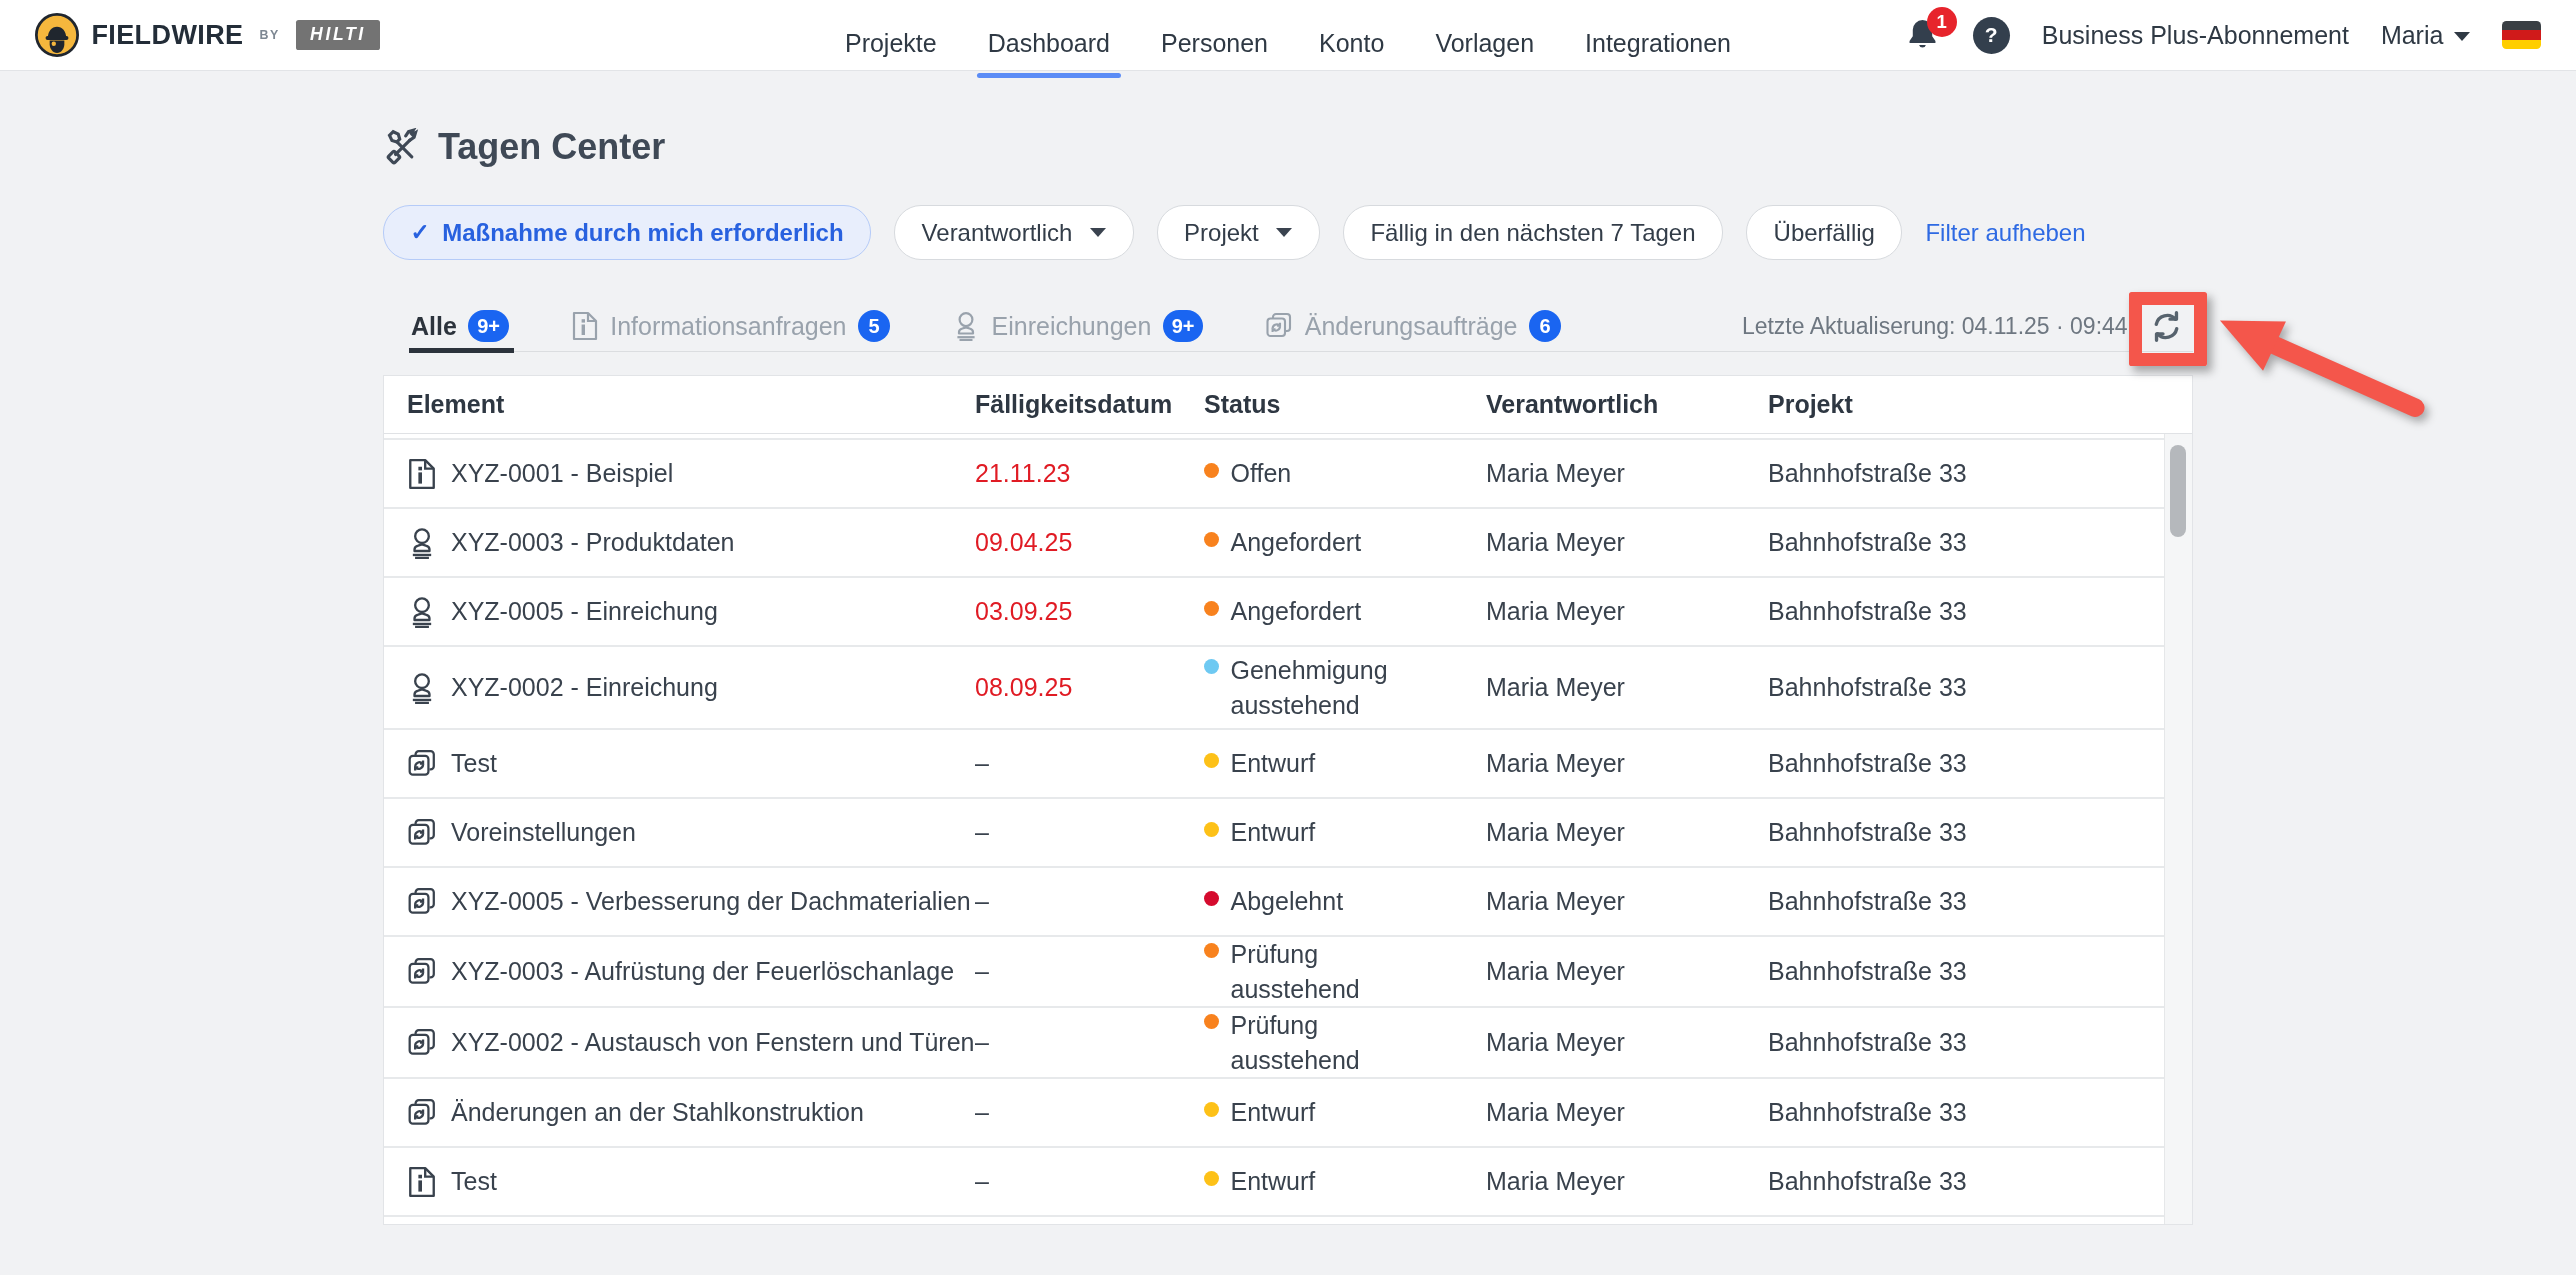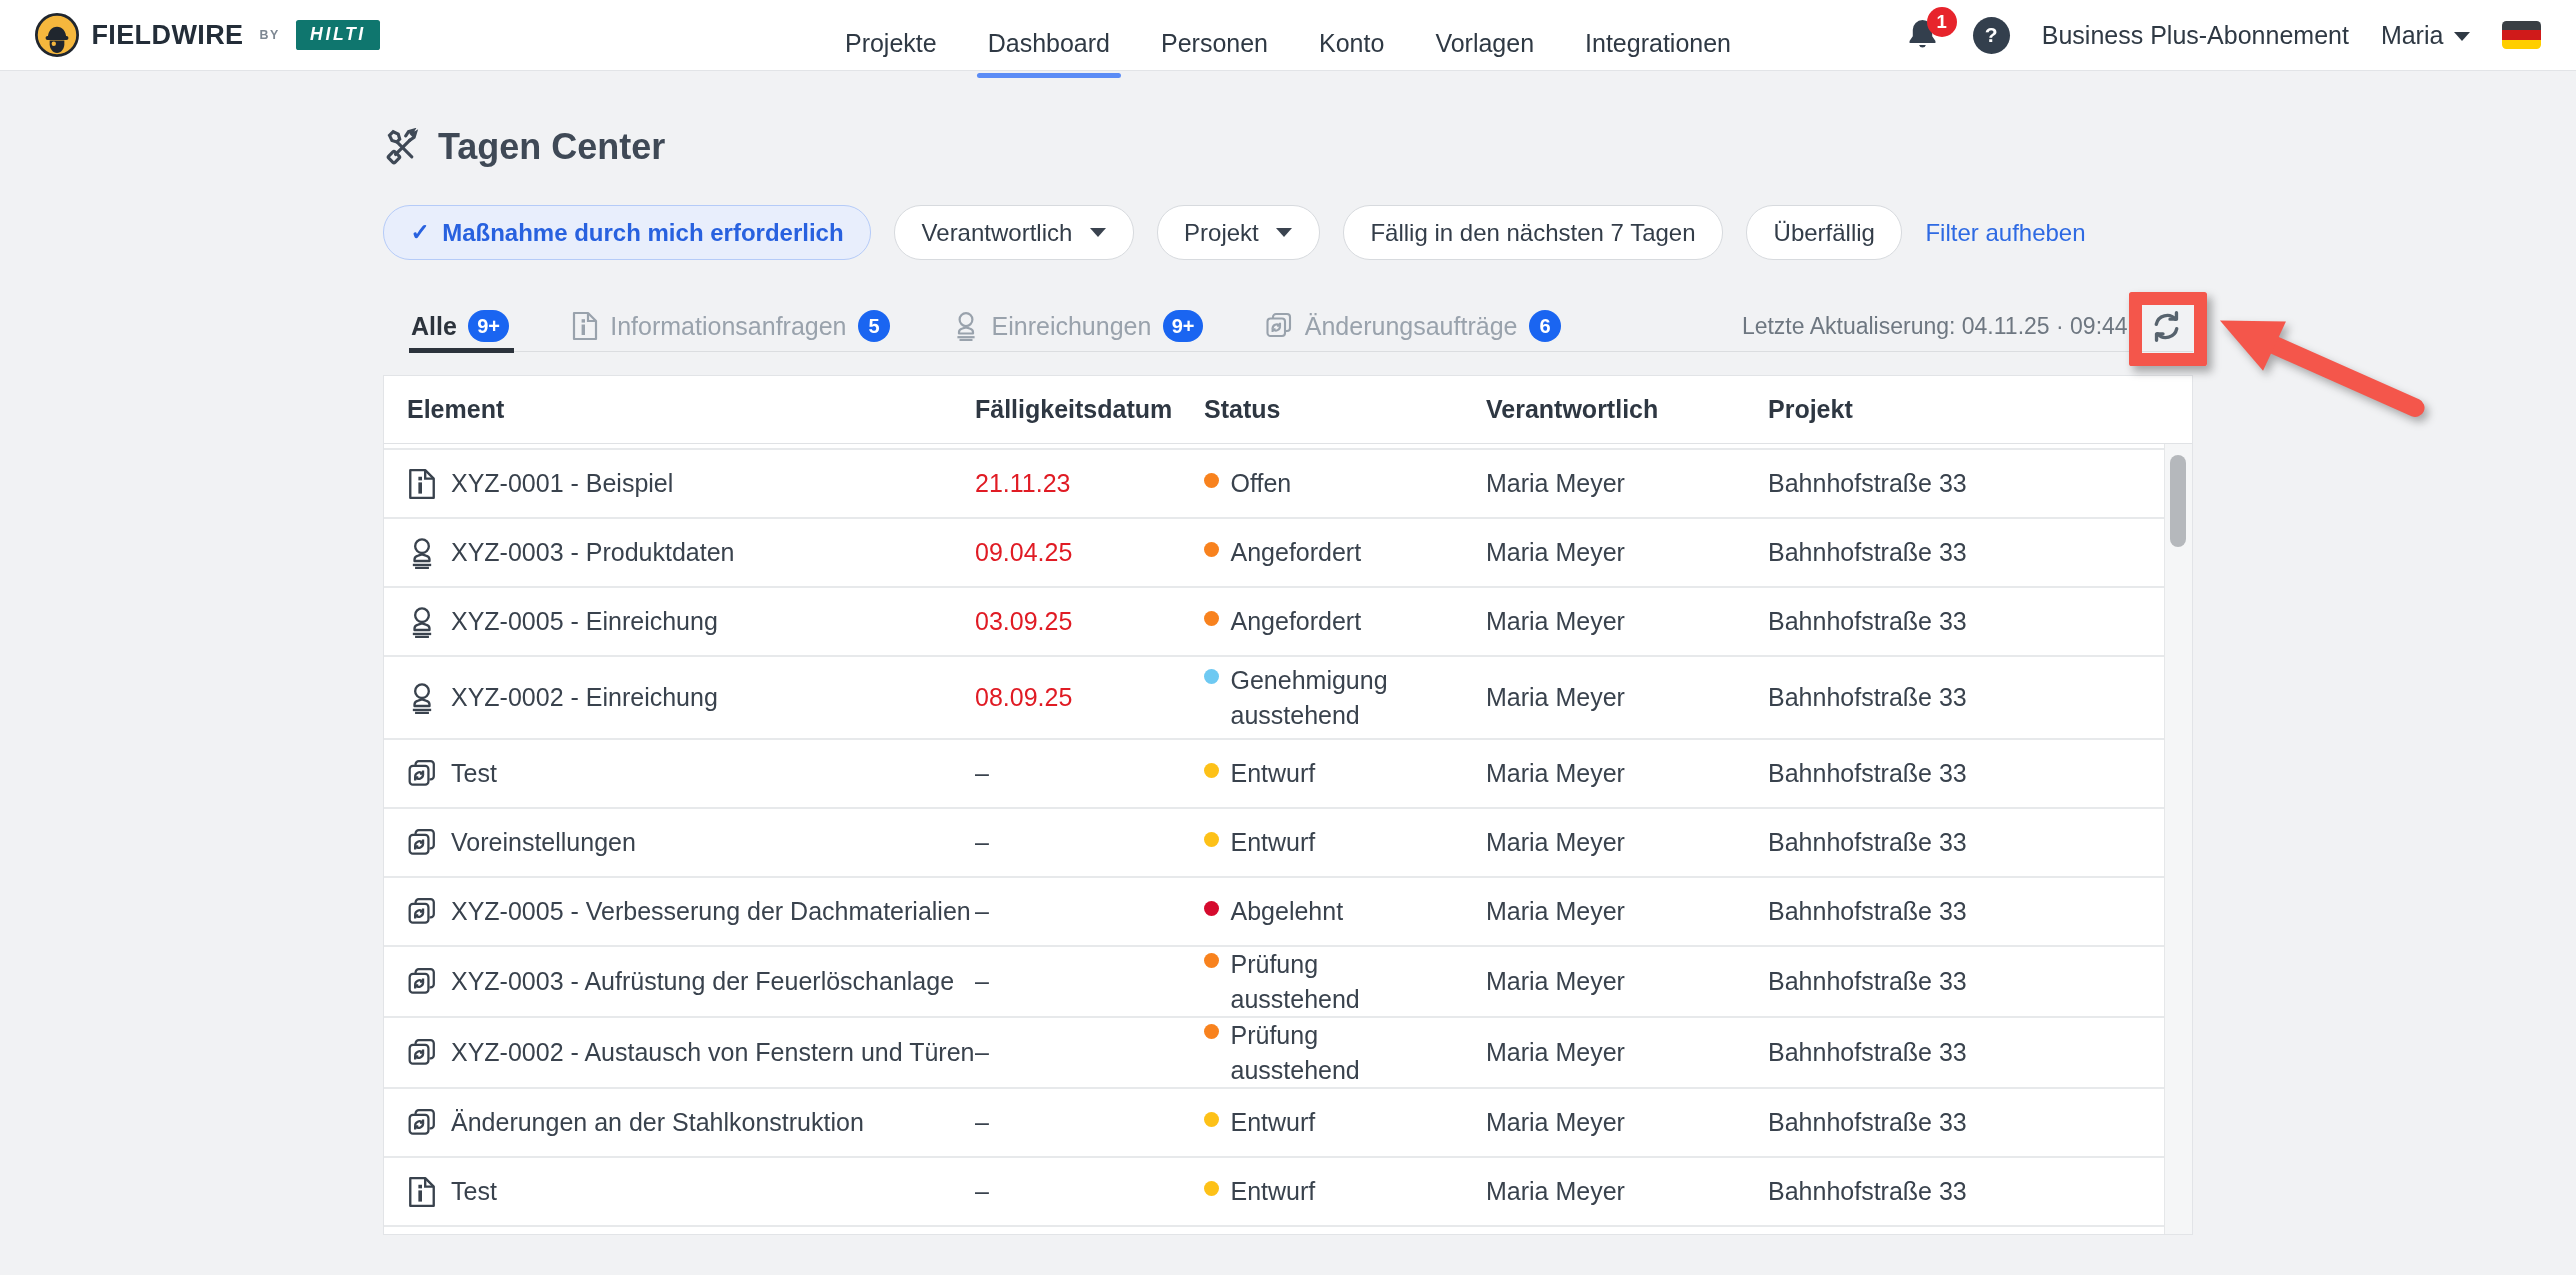--- a/index.html
+++ b/index.html
@@ -5,21 +5,21 @@
   * { margin:0; padding:0; box-sizing:border-box; }
   html,body { width:2576px; height:1276px; overflow:hidden; }
   body { font-family:"Liberation Sans", sans-serif; background:#f1f2f4; color:#343e4a; position:relative; }
 
   
   header { position:relative; height:71px; background:#ffffff; border-bottom:1.8px solid #e2e4e7; display:flex; align-items:center; padding:0 35px; z-index:2; }
   .brand { display:flex; align-items:center; gap:12.4px; }
   .brand .logo-circle { width:44px; height:44px; }
   .brand .brandname { font-size:27px; font-weight:800; letter-spacing:0.4px; color:#232d38; }
   .brand .by { font-size:12.4px; font-weight:700; letter-spacing:1.8px; color:#7d8792; margin:0 3.5px; }
-  .brand .hilti { background:#0f766e; color:#fff; font-size:17.6px; font-weight:900; font-style:italic; letter-spacing:2.6px; padding:4.4px 14px 5.3px; border-radius:2.6px; }
+  .brand .hilti { background:#737373; color:#fff; font-size:17.6px; font-weight:900; font-style:italic; letter-spacing:2.6px; padding:4.4px 14px 5.3px; border-radius:2.6px; }
   nav.main-nav { position:absolute; left:50%; top:8px; transform:translateX(-50%); height:100%; display:flex; align-items:center; gap:51px; }
   .nav-item { position:relative; height:100%; display:flex; align-items:center; font-size:25px; color:#2f3944; cursor:pointer; }
   .nav-item.active::after { content:""; position:absolute; left:-10.6px; right:-10.6px; bottom:0; height:5.3px; border-radius:2.6px; background:#5b8cf6; }
   .nav-right { margin-left:auto; display:flex; align-items:center; gap:32px; }
   .bell-wrap { position:relative; width:37px; height:39px; cursor:pointer; }
   .bell-badge { position:absolute; top:-8.8px; right:-16px; min-width:30px; height:30px; border-radius:15px; background:#e7242c; color:#fff; font-size:18.5px; font-weight:700; display:flex; align-items:center; justify-content:center; padding:0 5.3px; }
   .help-circle { width:37px; height:37px; border-radius:50%; background:#333f4d; color:#fff; font-size:21px; font-weight:700; display:flex; align-items:center; justify-content:center; cursor:pointer; }
   .subscription { font-size:25px; color:#2f3944; }
   .user { display:flex; align-items:center; gap:10.6px; font-size:25px; color:#2f3944; cursor:pointer; }
   .caret-down { width:0; height:0; border-left:8px solid transparent; border-right:8px solid transparent; border-top:9.7px solid #2f3944; margin-top:3.5px; }
@@ -47,21 +47,21 @@
   .tab .t-icon { width:28px; height:30px; display:flex; align-items:center; }
   .tab .t-icon svg { width:100%; height:100%; }
   .badge { background:#1a65f1; color:#fff; font-size:20px; font-weight:700; min-width:32px; height:32px; border-radius:16px; padding:0 8.8px; display:flex; align-items:center; justify-content:center; }
   .tabs-meta { margin-left:auto; display:flex; align-items:center; gap:12.4px; }
   .last-updated { font-size:23px; color:#6e7781; white-space:nowrap; }
   .refresh-btn { width:53px; height:53px; display:flex; align-items:center; justify-content:center; cursor:pointer; background:transparent; border:none; }
 
   
   .table-card { margin-top:23px; background:#fff; border:1.8px solid #e2e4e7; position:relative; }
   .tgrid { display:grid; grid-template-columns:591px 229px 282px 282px 1fr; align-items:center; }
-  .thead { height:68px; border-bottom:1.8px solid #e0e2e5; font-weight:700; font-size:25px; color:#2e3742; }
+  .thead { height:58px; border-bottom:1.8px solid #e0e2e5; font-weight:700; font-size:25px; color:#2e3742; }
   .th:first-child, .cell-el { padding-left:23px; }
   .tbody { position:relative; padding-right:28px; }
   .sliver { height:6.2px; border-bottom:2.6px solid #e7e9eb; }
   .trow { min-height:69px; border-bottom:2.6px solid #e7e9eb; font-size:25px; color:#39424d; cursor:pointer; }
   .trow.tall { min-height:83px; }
   .cell-el { display:flex; align-items:center; gap:14px; }
   .row-icon { width:30px; height:32px; flex:0 0 auto; color:#39424d; display:flex; align-items:center; }
   .row-icon svg { width:100%; height:100%; }
   .due.overdue { color:#e01b24; }
   .cell-status { display:flex; align-items:flex-start; gap:11.5px; padding-right:53px; }

